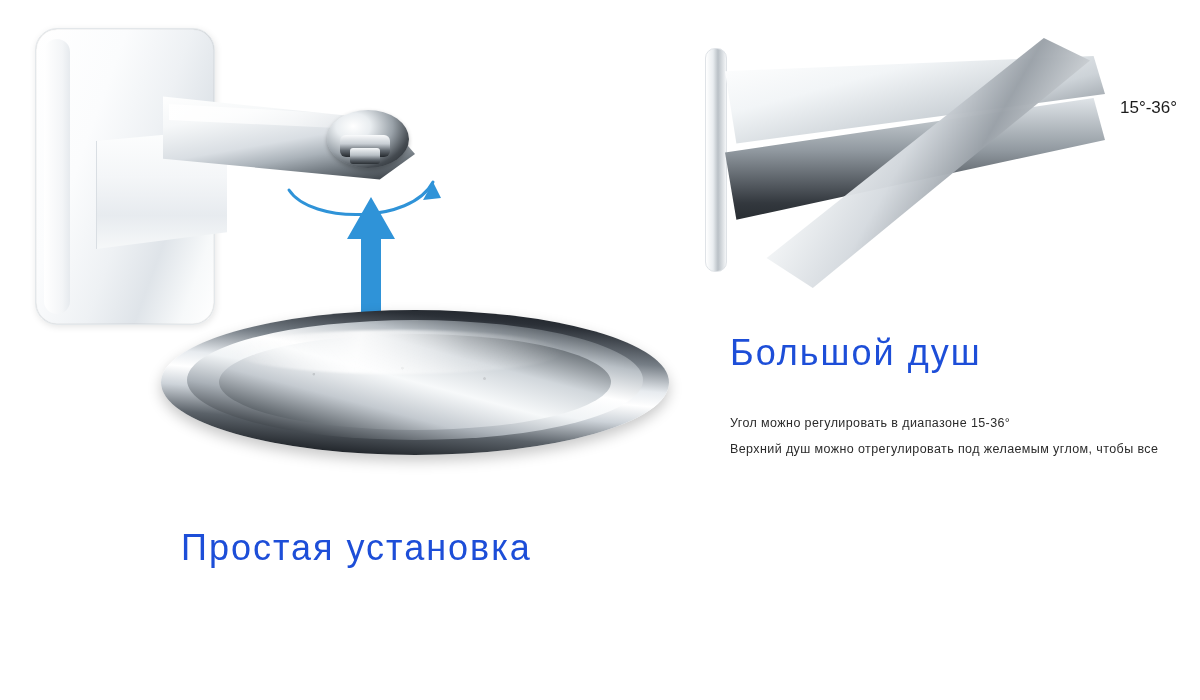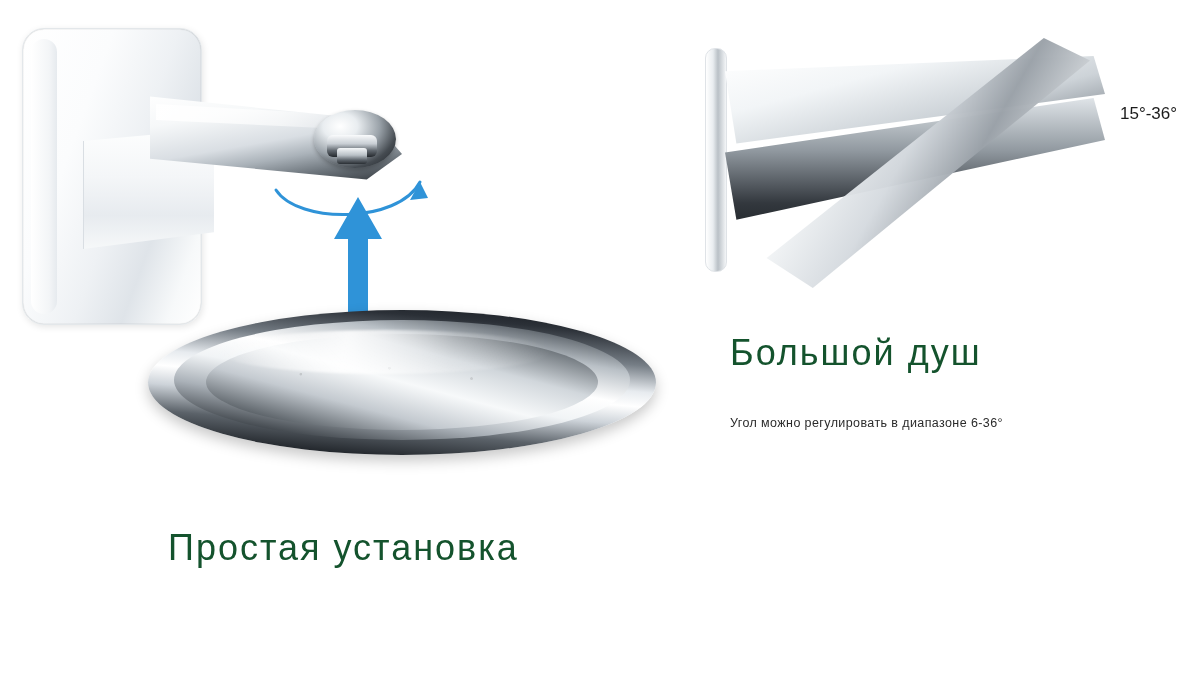--- a/index.html
+++ b/index.html
@@ -13,20 +13,21 @@
     position: relative;
     overflow: hidden;
     font-family: "Liberation Sans", sans-serif;
     color: #1a1a1a;
   }
 
   .panel {
     position: absolute;
     top: 0;
     height: 700px;
+    margin-left: 13px;
   }
   .panel-left { left: 0; width: 700px; }
   .panel-right { left: 700px; width: 500px; }
 
   
   .wall-plate {
     position: absolute;
     left: 22px; top: 28px;
     width: 178px; height: 295px;
     border-radius: 22px;
@@ -178,31 +179,31 @@
     left: 760px; top: 38px;
     width: 330px; height: 250px;
     background: linear-gradient(120deg,#ffffff 0%,#f6f8f9 25%,#d5dadf 45%,#9aa1a8 60%,#eef1f3 82%,#ffffff 100%);
     clip-path: polygon(86% 0, 100% 9%, 16% 100%, 2% 88%);
     opacity: .97;
   }
 
   
   .angle-label {
     position: absolute;
-    left: 1120px; top: 104px;
+    left: 1120px; top: 98px;
     font-size: 17px;
     color: #1c1c1c;
     white-space: nowrap;
   }
   .heading {
     position: absolute;
     font-size: 36px;
     font-weight: 400;
     letter-spacing: 2px;
-    color: #14532d;
+    color: #1d4ed8;
     white-space: nowrap;
   }
   .heading-left { left: 168px; top: 527px; }
   .heading-right { left: 730px; top: 332px; }
 
   .body-text {
     position: absolute;
     font-size: 12.5px;
     line-height: 26px;
     color: #2b2b2b;
@@ -255,14 +256,15 @@
 <div class="r-wall"></div>
 <div class="r-arm-a"></div>
 <div class="r-arm-a2"></div>
 <div class="r-arm-b"></div>
 
 <div class="angle-label">15°-36°</div>
 
 <div class="heading heading-right">Большой  душ</div>
 
 <div class="body-text body-right">
-  <div>Угол можно  регулировать  в  диапазоне  6-36°</div>
+  <div>Угол можно  регулировать  в  диапазоне  15-36°</div>
+  <div>Верхний  душ  можно  отрегулировать  под  желаемым  углом,  чтобы  все</div>
 </div>
 
 </body></html>

